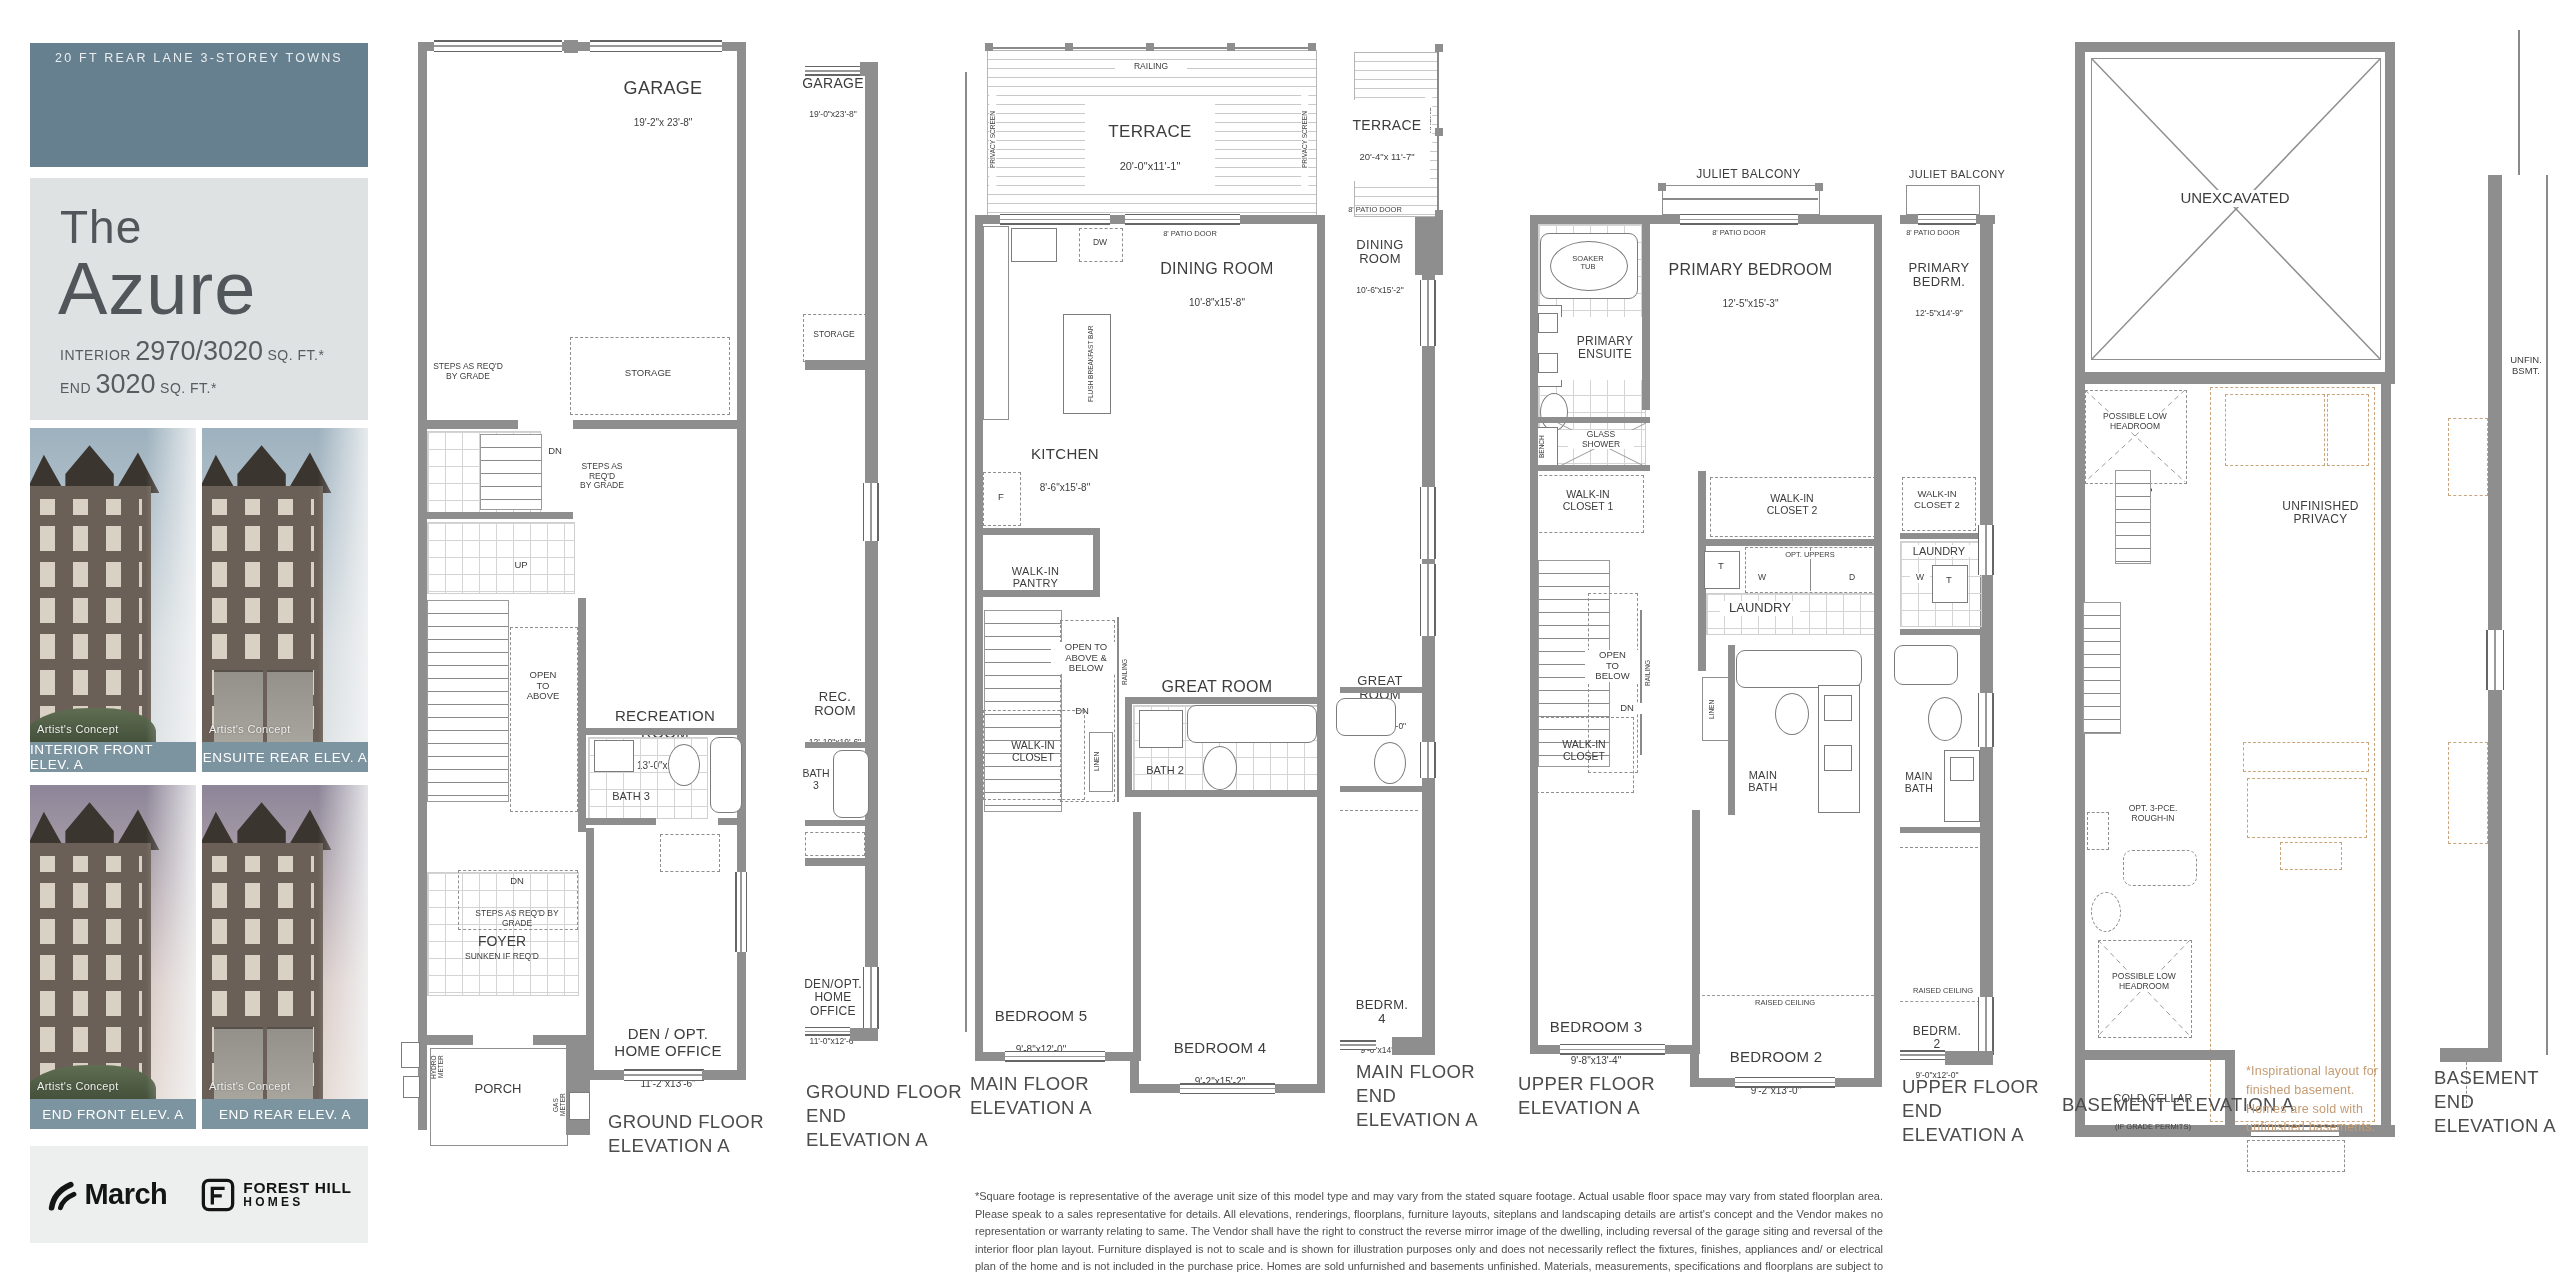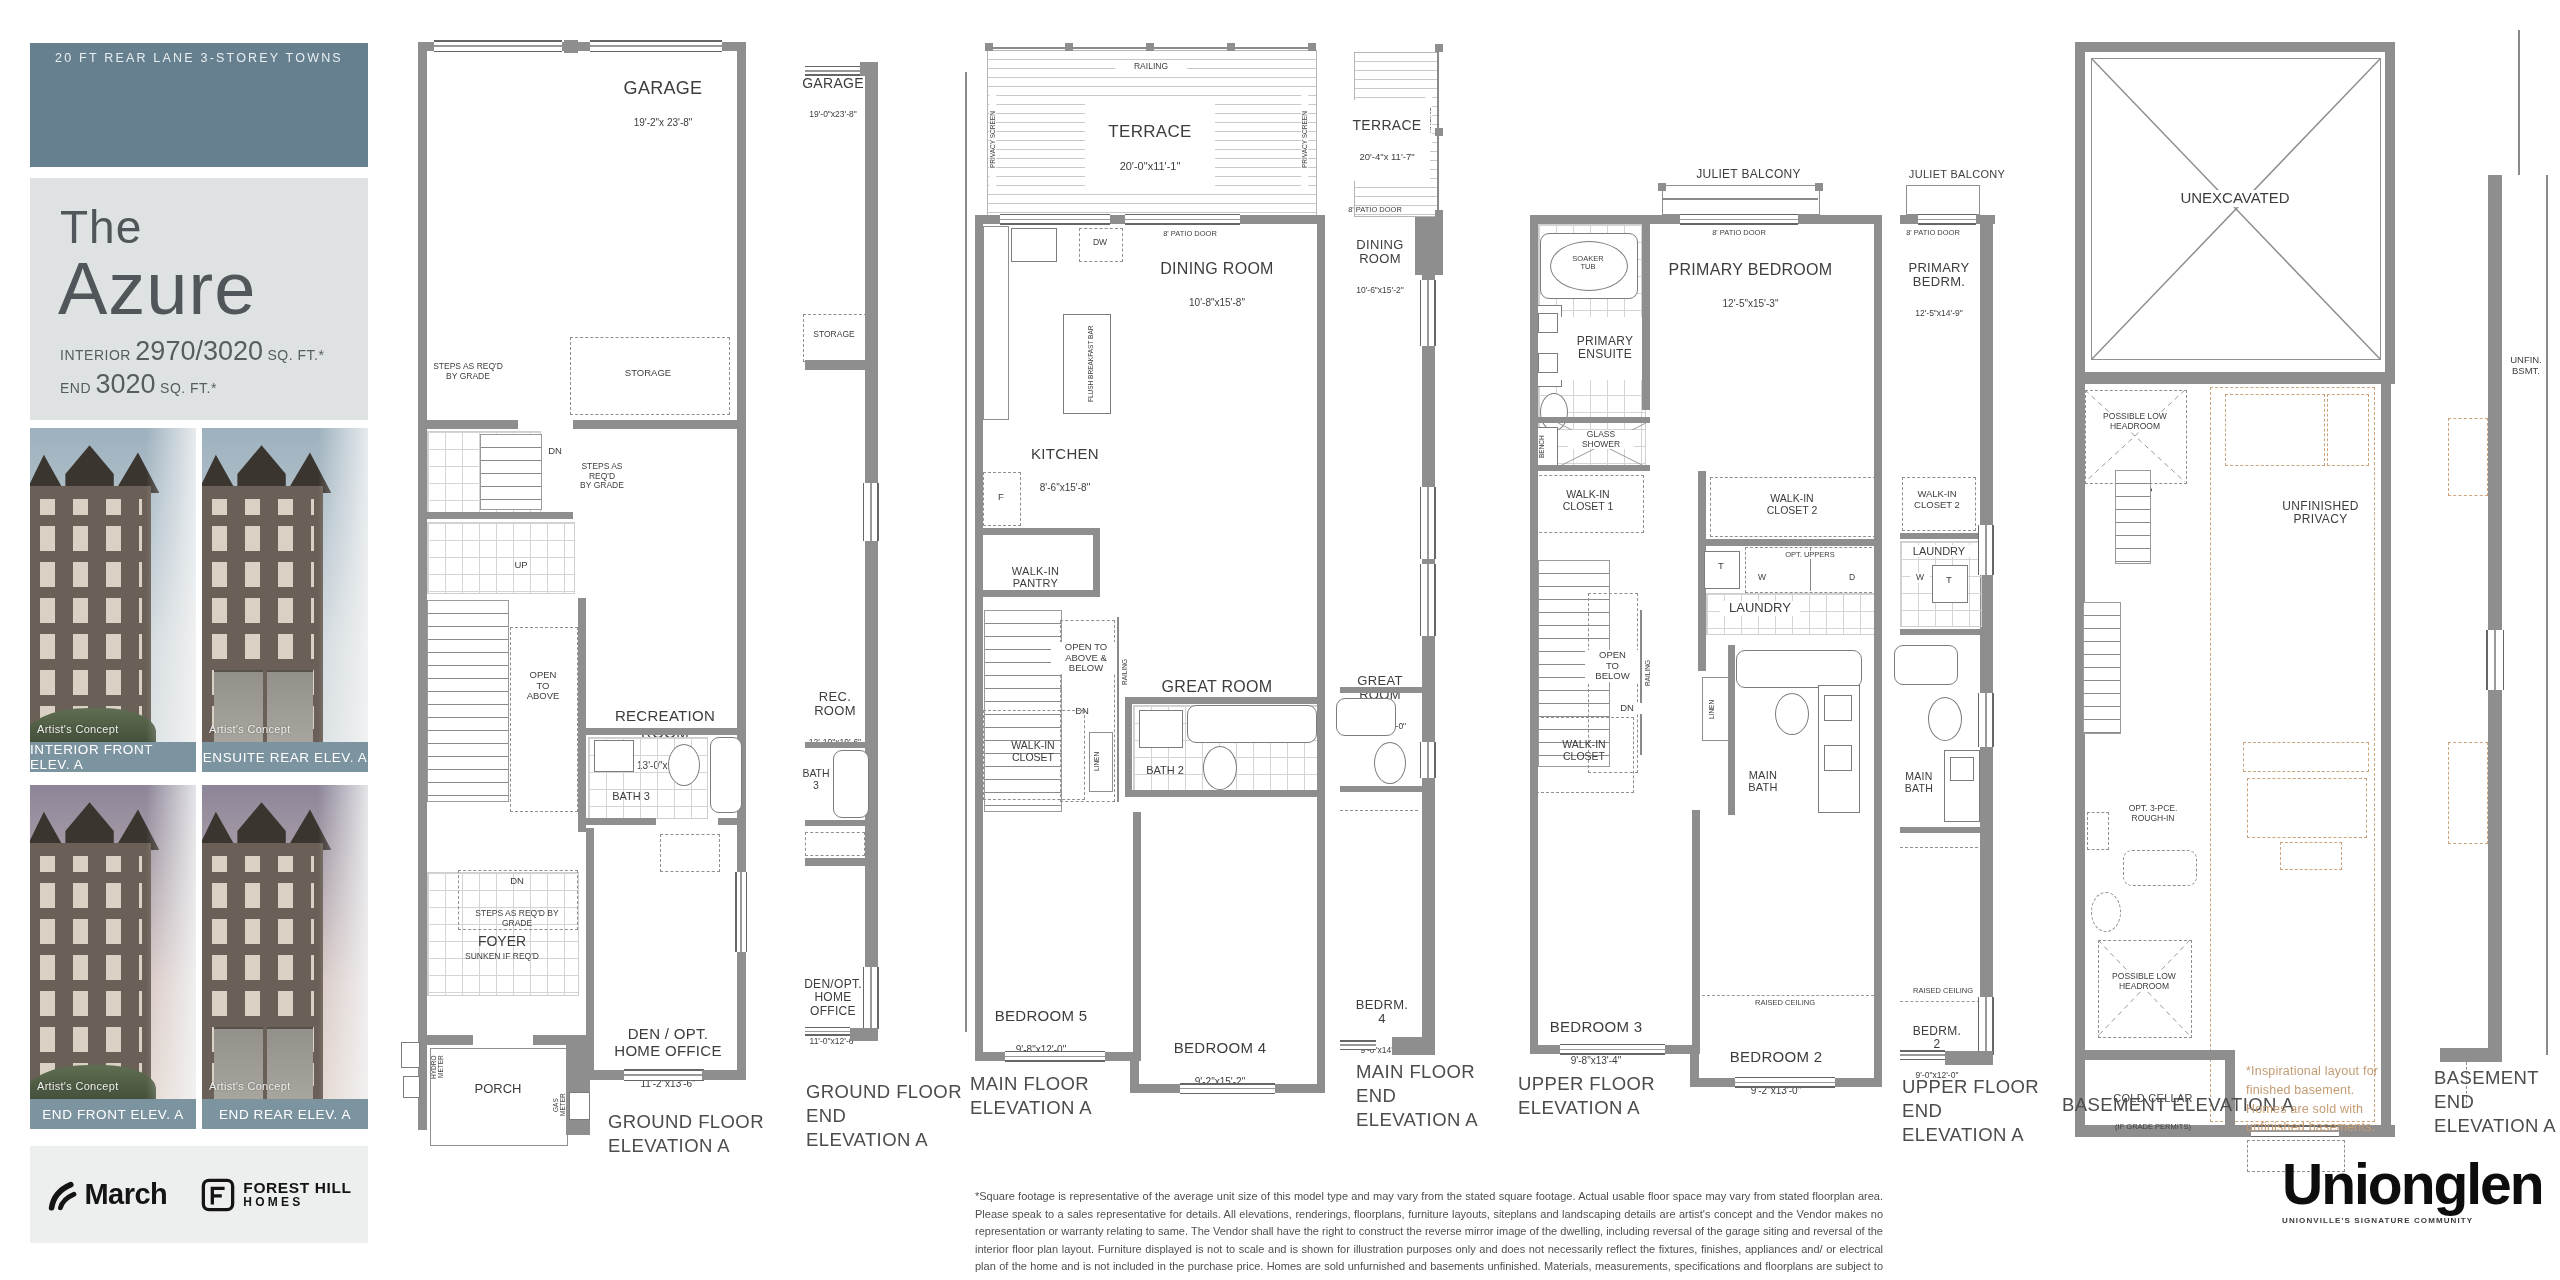--- a/index.html
+++ b/index.html
@@ -614,18 +614,14 @@
     <div class="tdash" style="left:8px;top:712px;width:38px;height:100px"></div>
     <i class="winV" style="left:46px;top:600px;width:18px;height:60px"></i>
     <i class="w" style="left:0;top:1018px;width:62px;height:14px"></i>
     <i class="a" style="left:26px;top:1032px;height:46px;border-left:1.5px dashed #8f8f8f"></i>
   </div>
   <div class="cap" style="left:2434px;top:1066px">BASEMENT
 END
 ELEVATION A</div>
 
   <div class="disc">*Square footage is representative of the average unit size of this model type and may vary from the stated square footage. Actual usable floor space may vary from stated floorplan area. Please speak to a sales representative for details. All elevations, renderings, floorplans, furniture layouts, siteplans and landscaping details are artist's concept and the Vendor makes no representation or warranty relating to same. The Vendor shall have the right to construct the reverse mirror image of the dwelling, including reversal of the garage siting and reversal of the interior floor plan layout. Furniture displayed is not to scale and is shown for illustration purposes only and does not necessarily reflect the fixtures, finishes, appliances and/ or electrical plan of the home and is not included in the purchase price. Homes are sold unfurnished and basements unfinished. Materials, measurements, specifications and floorplans are subject to change without notice. All dimensions are approximate. Ceiling heights are subject to bulkheads. Locations of basement furnace, hot water tank and optional 3 pc. rough-in bath and locations and number of posts and beams may vary and are determined by architect and may not be located as shown on brochures and Purchasers shall be deemed to accept same. E. &amp; O. E. March 2025</div>
-  <div class="brand">
-    <div class="brand-t">Unionglen</div>
-    <div class="brand-s">UNIONVILLE'S SIGNATURE COMMUNITY</div>
-  </div>
 
 </div>
 
 </body></html>

